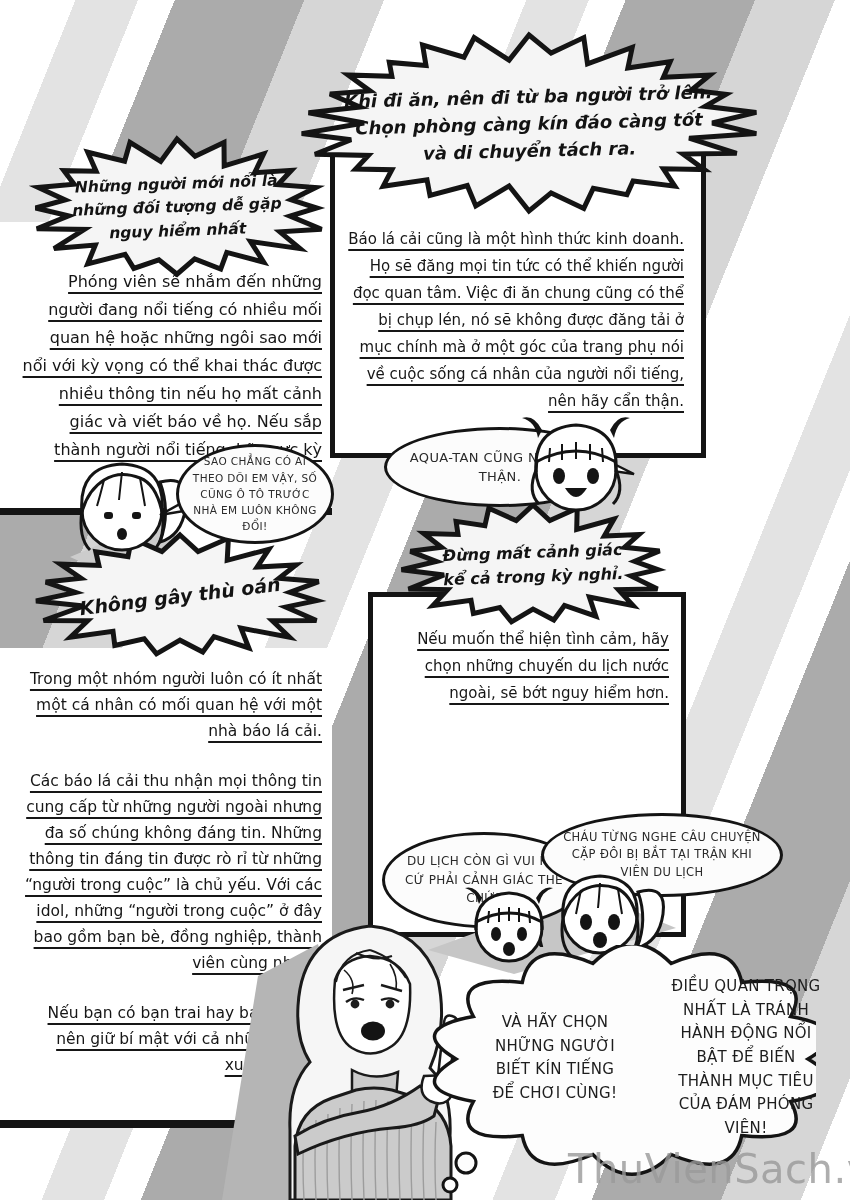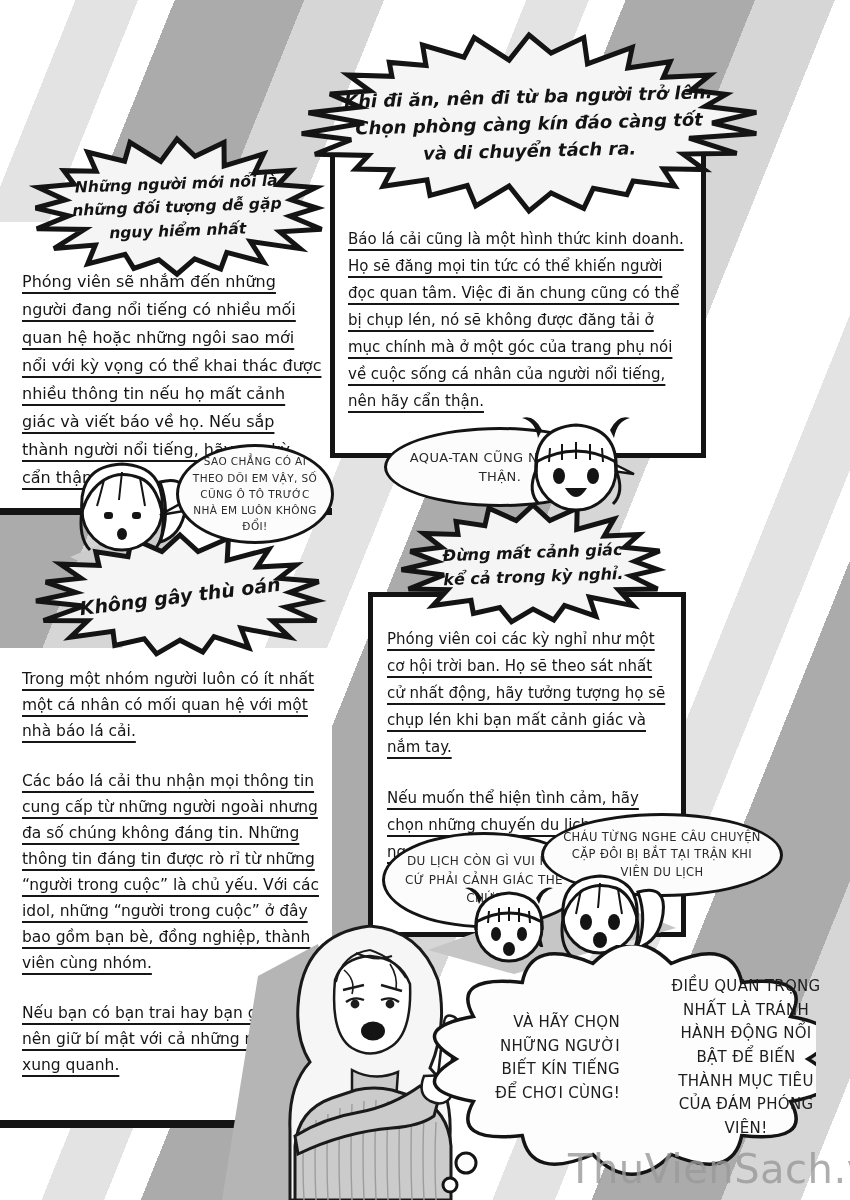--- a/index.html
+++ b/index.html
@@ -15,21 +15,21 @@
         #ffffff 356px 418px);
     font-family:"DejaVu Sans",sans-serif;color:#141414;
   }
   
   .panel{position:absolute;background:#ffffff;z-index:2;}
   #panel-left-top{left:0;top:222px;width:332px;height:286px;border-bottom:7px solid #141414;}
   #panel-left-bottom{left:0;top:648px;width:332px;height:472px;border-bottom:8px solid #141414;}
   #panel-right-top{left:330px;top:150px;width:366px;height:298px;border:5px solid #141414;}
   #panel-right-bottom{left:368px;top:592px;width:308px;height:335px;border:5px solid #141414;}
   
-  .para{position:absolute;z-index:2;color:#161616;}
+  .para{position:absolute;z-index:2;color:#161616;text-align:right;}
   .para p{margin:0 0 24px 0;text-decoration:underline;text-decoration-thickness:1.8px;text-underline-offset:5px;text-decoration-color:#161616;}
   #text-left-top{left:22px;top:268px;width:300px;font-size:16px;line-height:28px;}
   #text-right-top{left:348px;top:226px;width:336px;font-size:15px;line-height:27px;}
   #text-left-bottom{left:22px;top:666px;width:300px;font-size:15.5px;line-height:26px;}
   #text-right-bottom{left:387px;top:626px;width:282px;font-size:15px;line-height:27px;}
   
   .starburst{position:absolute;z-index:3;}
   .starburst svg.shape{position:absolute;left:0;top:0;}
   .spiky-text{position:absolute;left:0;top:0;width:100%;height:100%;display:flex;align-items:center;justify-content:center;text-align:center;font-style:italic;font-weight:bold;color:#131313;}
   #spiky-dining{left:295px;top:30px;width:468px;height:186px;}
@@ -49,21 +49,21 @@
   #bubble-aqua{left:384px;top:427px;width:232px;height:80px;}
   #bubble-aqua .body{font-size:13px;line-height:1.5;padding:4px 18px;}
   #bubble-travel-fun{left:382px;top:832px;width:204px;height:96px;}
   #bubble-travel-fun .body{font-size:12px;line-height:1.55;padding:6px 14px;}
   #bubble-caught{left:541px;top:813px;width:242px;height:84px;}
   #bubble-caught .body{font-size:11.5px;line-height:1.5;padding:4px 16px;}
   
   #cloud-bubble{left:432px;top:945px;width:384px;height:252px;z-index:6;position:absolute;}
   #cloud-bubble svg.shape{position:absolute;left:0;top:0;}
   .cloud-col{position:absolute;text-align:center;color:#1d1d1d;font-size:15px;line-height:1.58;letter-spacing:.3px;}
-  #cloud-col-left{left:58px;top:66px;width:130px;text-align:right;}
+  #cloud-col-left{left:58px;top:66px;width:130px;}
   #cloud-col-right{left:196px;top:30px;width:156px;margin-left:40px;}
   
   .chibi{position:absolute;z-index:4;}
   #main-character{left:240px;top:918px;width:272px;height:282px;z-index:5;position:absolute;}
   .shadow{position:absolute;z-index:1;}
   
   #watermark{left:568px;top:1146px;width:280px;z-index:9;position:absolute;
     font-size:40px;color:#9a9a9a;opacity:.8;letter-spacing:.5px;font-weight:normal;}
 </style>
 </head>
@@ -91,21 +91,20 @@
   </div>
   <div class="para" id="text-right-top">
     <p>Báo lá cải cũng là một hình thức kinh doanh. Họ sẽ đăng mọi tin tức có thể khiến người đọc quan tâm. Việc đi ăn chung cũng có thể bị chụp lén, nó sẽ không được đăng tải ở mục chính mà ở một góc của trang phụ nói về cuộc sống cá nhân của người nổi tiếng, nên hãy cẩn thận.</p>
   </div>
   <div class="para" id="text-left-bottom">
     <p>Trong một nhóm người luôn có ít nhất một cá nhân có mối quan hệ với một nhà báo lá cải.</p>
     <p>Các báo lá cải thu nhận mọi thông tin cung cấp từ những người ngoài nhưng đa số chúng không đáng tin. Những thông tin đáng tin được rò rỉ từ những “người trong cuộc” là chủ yếu. Với các idol, những “người trong cuộc” ở đây bao gồm bạn bè, đồng nghiệp, thành viên cùng nhóm.</p>
     <p>Nếu bạn có bạn trai hay bạn gái thì nên giữ bí mật với cả những người xung quanh.</p>
   </div>
   <div class="para" id="text-right-bottom">
-    <p>Phóng viên coi các kỳ nghỉ như một cơ hội trời ban. Họ sẽ theo sát nhất cử nhất động, hãy tưởng tượng họ sẽ chụp lén khi bạn mất cảnh giác và nắm tay.</p>
     <p>Nếu muốn thể hiện tình cảm, hãy chọn những chuyến du lịch nước ngoài, sẽ bớt nguy hiểm hơn.</p>
   </div>
 
   <div class="starburst" id="spiky-dining">
       <svg width="468" height="186" viewBox="0 0 468 186" class="shape">
         <polygon points="234.0,5.0 256.1,23.1 288.8,7.6 292.5,33.8 337.2,17.4 332.9,38.0 375.2,31.7 368.4,47.2 414.9,45.0 396.2,60.3 431.0,64.3 410.1,76.3 461.3,82.4 417.2,93.0 461.3,103.6 394.1,108.2 441.7,123.3 388.1,124.1 409.3,139.5 368.4,138.8 379.8,156.2 338.1,150.9 331.9,164.7 298.3,158.2 288.8,178.4 256.1,162.9 234.0,181.0 214.1,155.9 180.8,175.9 172.3,155.5 135.0,165.5 132.0,149.8 88.2,156.2 96.9,139.7 60.6,139.0 73.4,125.4 19.9,124.2 56.1,109.8 6.7,103.6 69.1,93.0 13.5,82.7 65.0,77.0 34.9,64.0 75.0,60.9 53.1,45.0 96.9,46.3 94.3,32.4 131.0,35.6 127.6,15.1 169.0,27.2 179.2,7.6 214.1,30.1" fill="#f5f5f5" stroke="#141414" stroke-width="5"></polygon>
       </svg>
     <div class="spiky-text">Khi đi ăn, nên đi từ ba người trở lên. Chọn phòng càng kín đáo càng tốt và di chuyển tách ra.</div>
   </div>
   <div class="starburst" id="spiky-newcomers">

